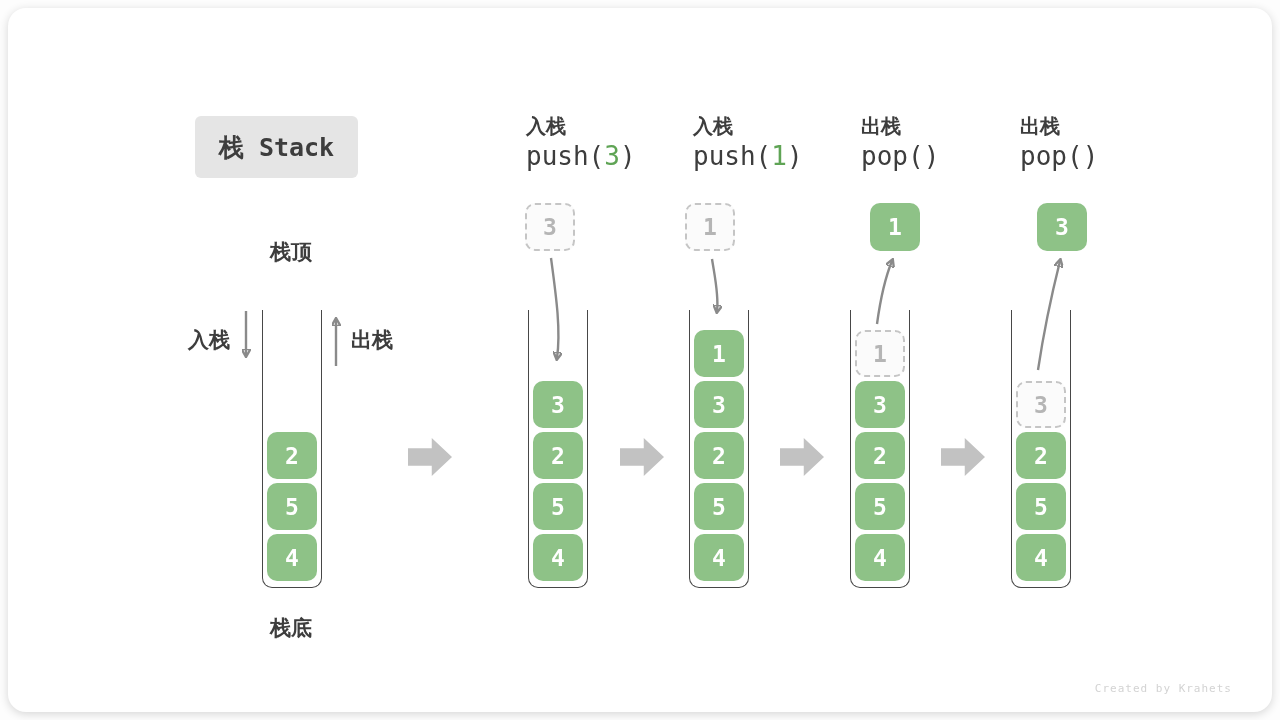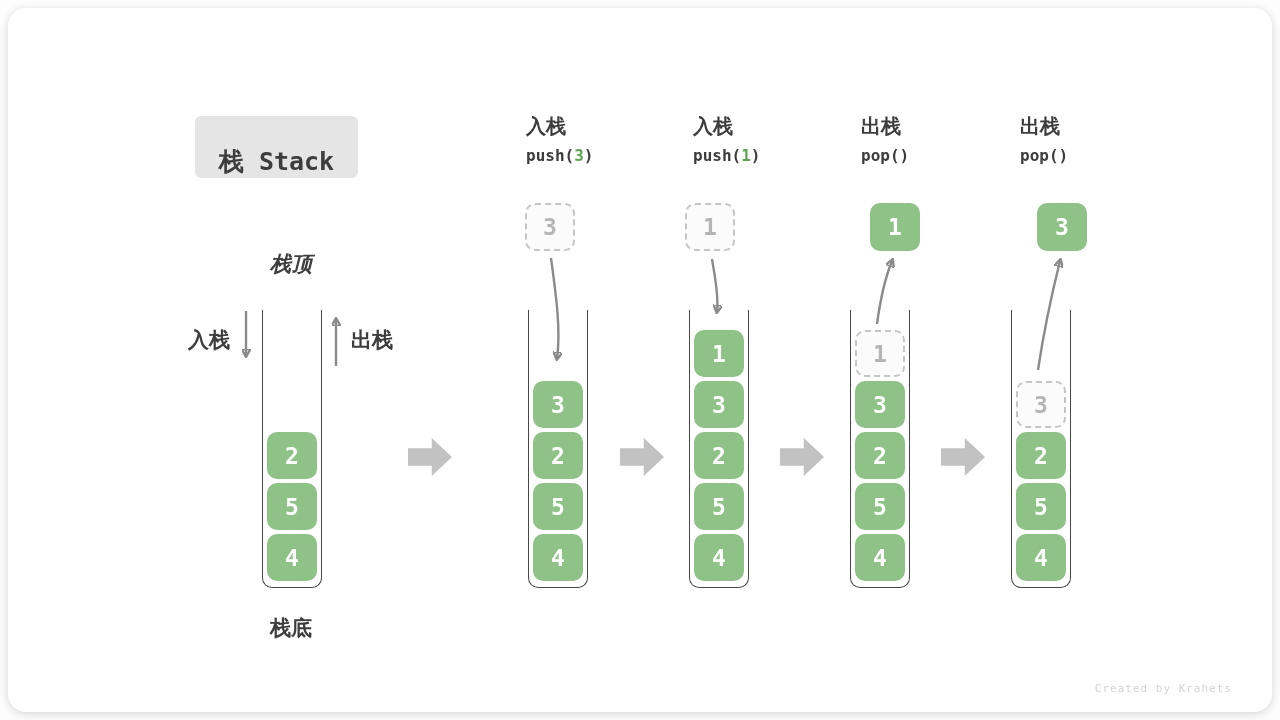--- a/index.html
+++ b/index.html
@@ -15,28 +15,28 @@
     --watermark-gray:#d3d3d3;
   }
   *{margin:0;padding:0;box-sizing:border-box;}
   html,body{width:1280px;height:720px;background:#fdfdfd;overflow:hidden;
     font-family:"Liberation Sans",sans-serif;}
   #stage{position:absolute;left:0;top:0;width:1280px;height:720px;}
   .card{position:absolute;left:8px;top:8px;width:1264px;height:704px;
     background:#ffffff;border-radius:18px;
     box-shadow:0 2px 10px rgba(0,0,0,0.16);}
   .title-box{position:absolute;left:187px;top:108px;width:163px;height:62px;
-    background:var(--title-bg);border-radius:6px;display:flex;align-items:flex-end;
+    background:var(--title-bg);border-radius:6px;display:flex;align-items:center;
     justify-content:center;font-family:"DejaVu Sans Mono",monospace;
     font-size:25px;font-weight:bold;color:var(--label-dark);}
   .cn-label{position:absolute;font-size:21px;font-weight:bold;color:var(--label-dark);
     white-space:nowrap;}
   .op-label{position:absolute;top:104px;white-space:nowrap;}
   .op-cn{font-size:20px;font-weight:bold;color:var(--label-dark);line-height:28px;}
-  .op-code{font-family:"DejaVu Sans Mono",monospace;font-size:16px;font-weight:bold;
+  .op-code{font-family:"DejaVu Sans Mono",monospace;font-size:26px;font-weight:normal;
     color:var(--label-dark);line-height:32px;}
   .op-code .arg{color:var(--code-arg-green);}
   .stack{position:absolute;top:302px;width:60px;height:278px;
     border-left:1.5px solid var(--wall-dark);
     border-right:1.5px solid var(--wall-dark);
     border-bottom:1.5px solid var(--wall-dark);
     border-bottom-left-radius:10px;border-bottom-right-radius:10px;
     display:flex;flex-direction:column;justify-content:flex-end;align-items:center;
     gap:4px;padding-bottom:6px;}
   .cell{width:50px;height:47px;border-radius:10px;flex:0 0 auto;
@@ -59,21 +59,21 @@
 </head>
 <body>
 
 <div id="stage">
   <div class="card">
 
     <div class="title-box">
       <span>栈 Stack</span>
     </div>
 
-    <div class="cn-label" style="left:262px;top:242px;font-style:italic;">栈顶</div>
+    <div class="cn-label" style="left:262px;top:230px;">栈顶</div>
     <div class="cn-label" style="left:262px;top:606px;">栈底</div>
     <div class="cn-label" style="left:180px;top:318px;">入栈</div>
     <div class="cn-label" style="left:343px;top:318px;">出栈</div>
 
     <svg id="overlay">
       <defs>
         <marker id="ah" markerWidth="9" markerHeight="9" refX="6" refY="4.5" orient="auto" markerUnits="userSpaceOnUse">
           <path d="M0,0 L8,4.5 L0,9 Z" fill="#8a8a8a" stroke="none"></path>
         </marker>
       </defs>

